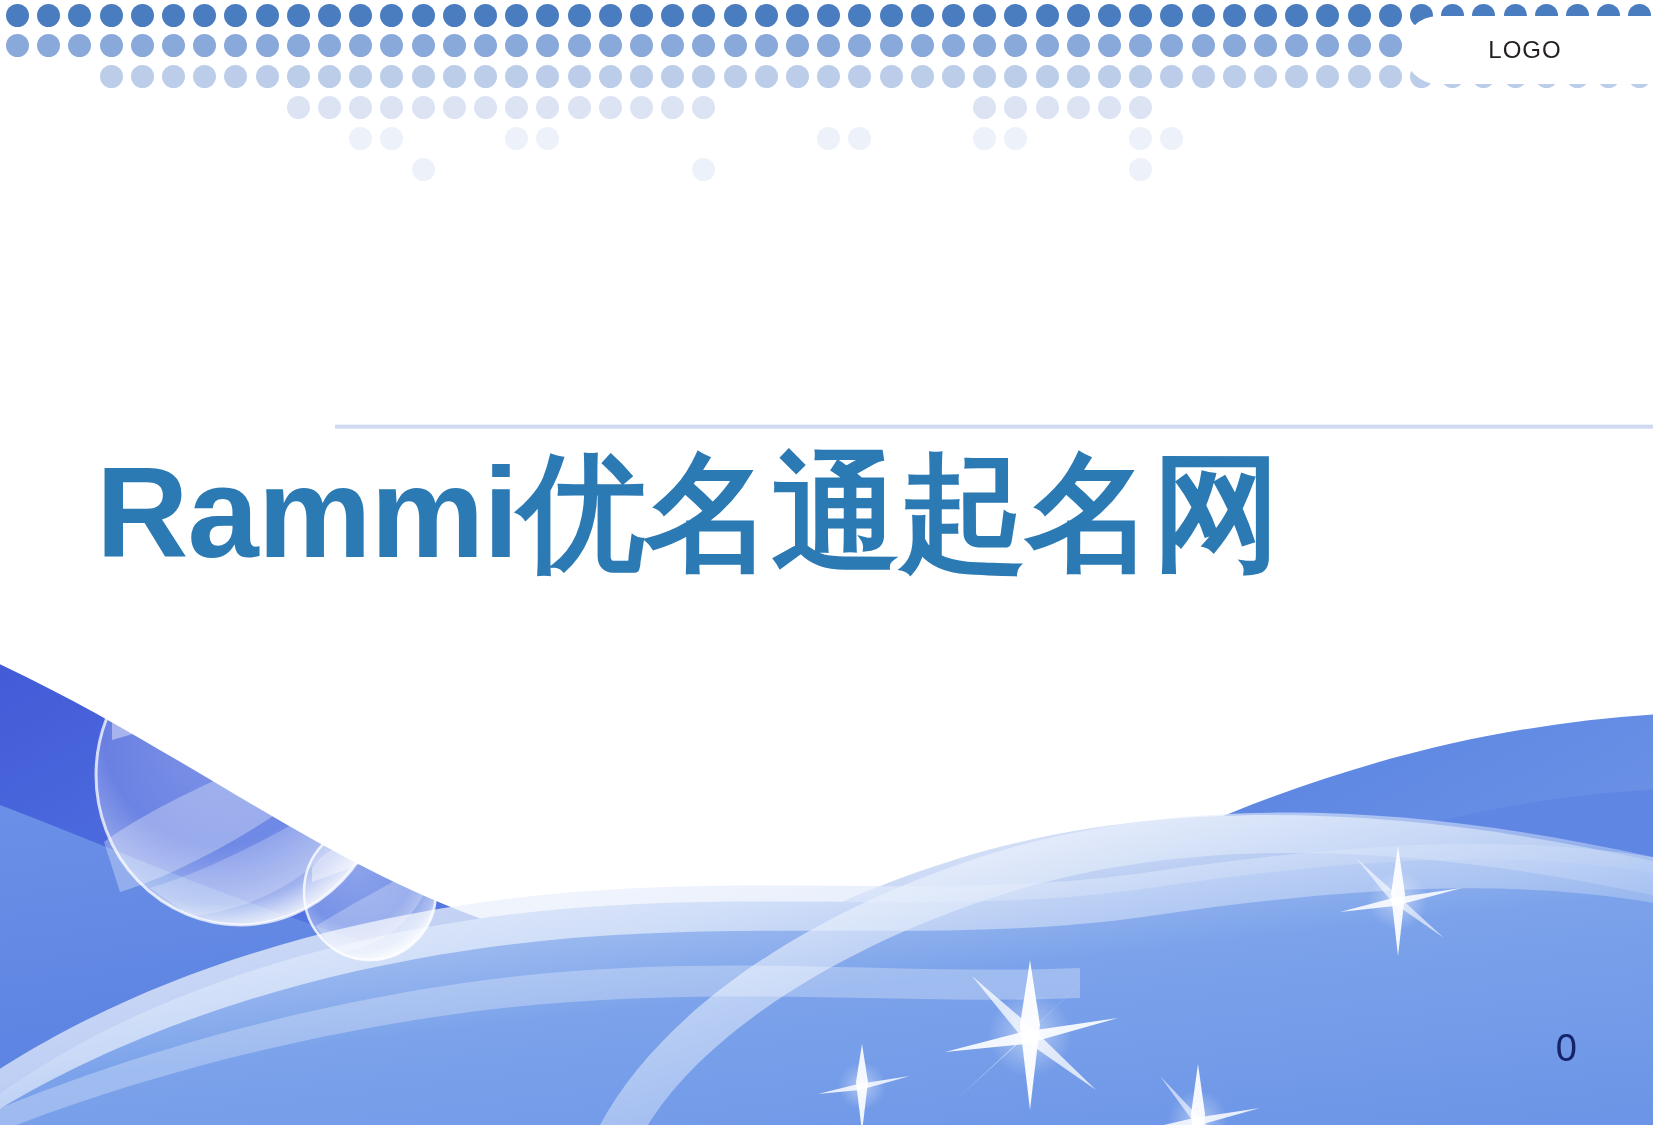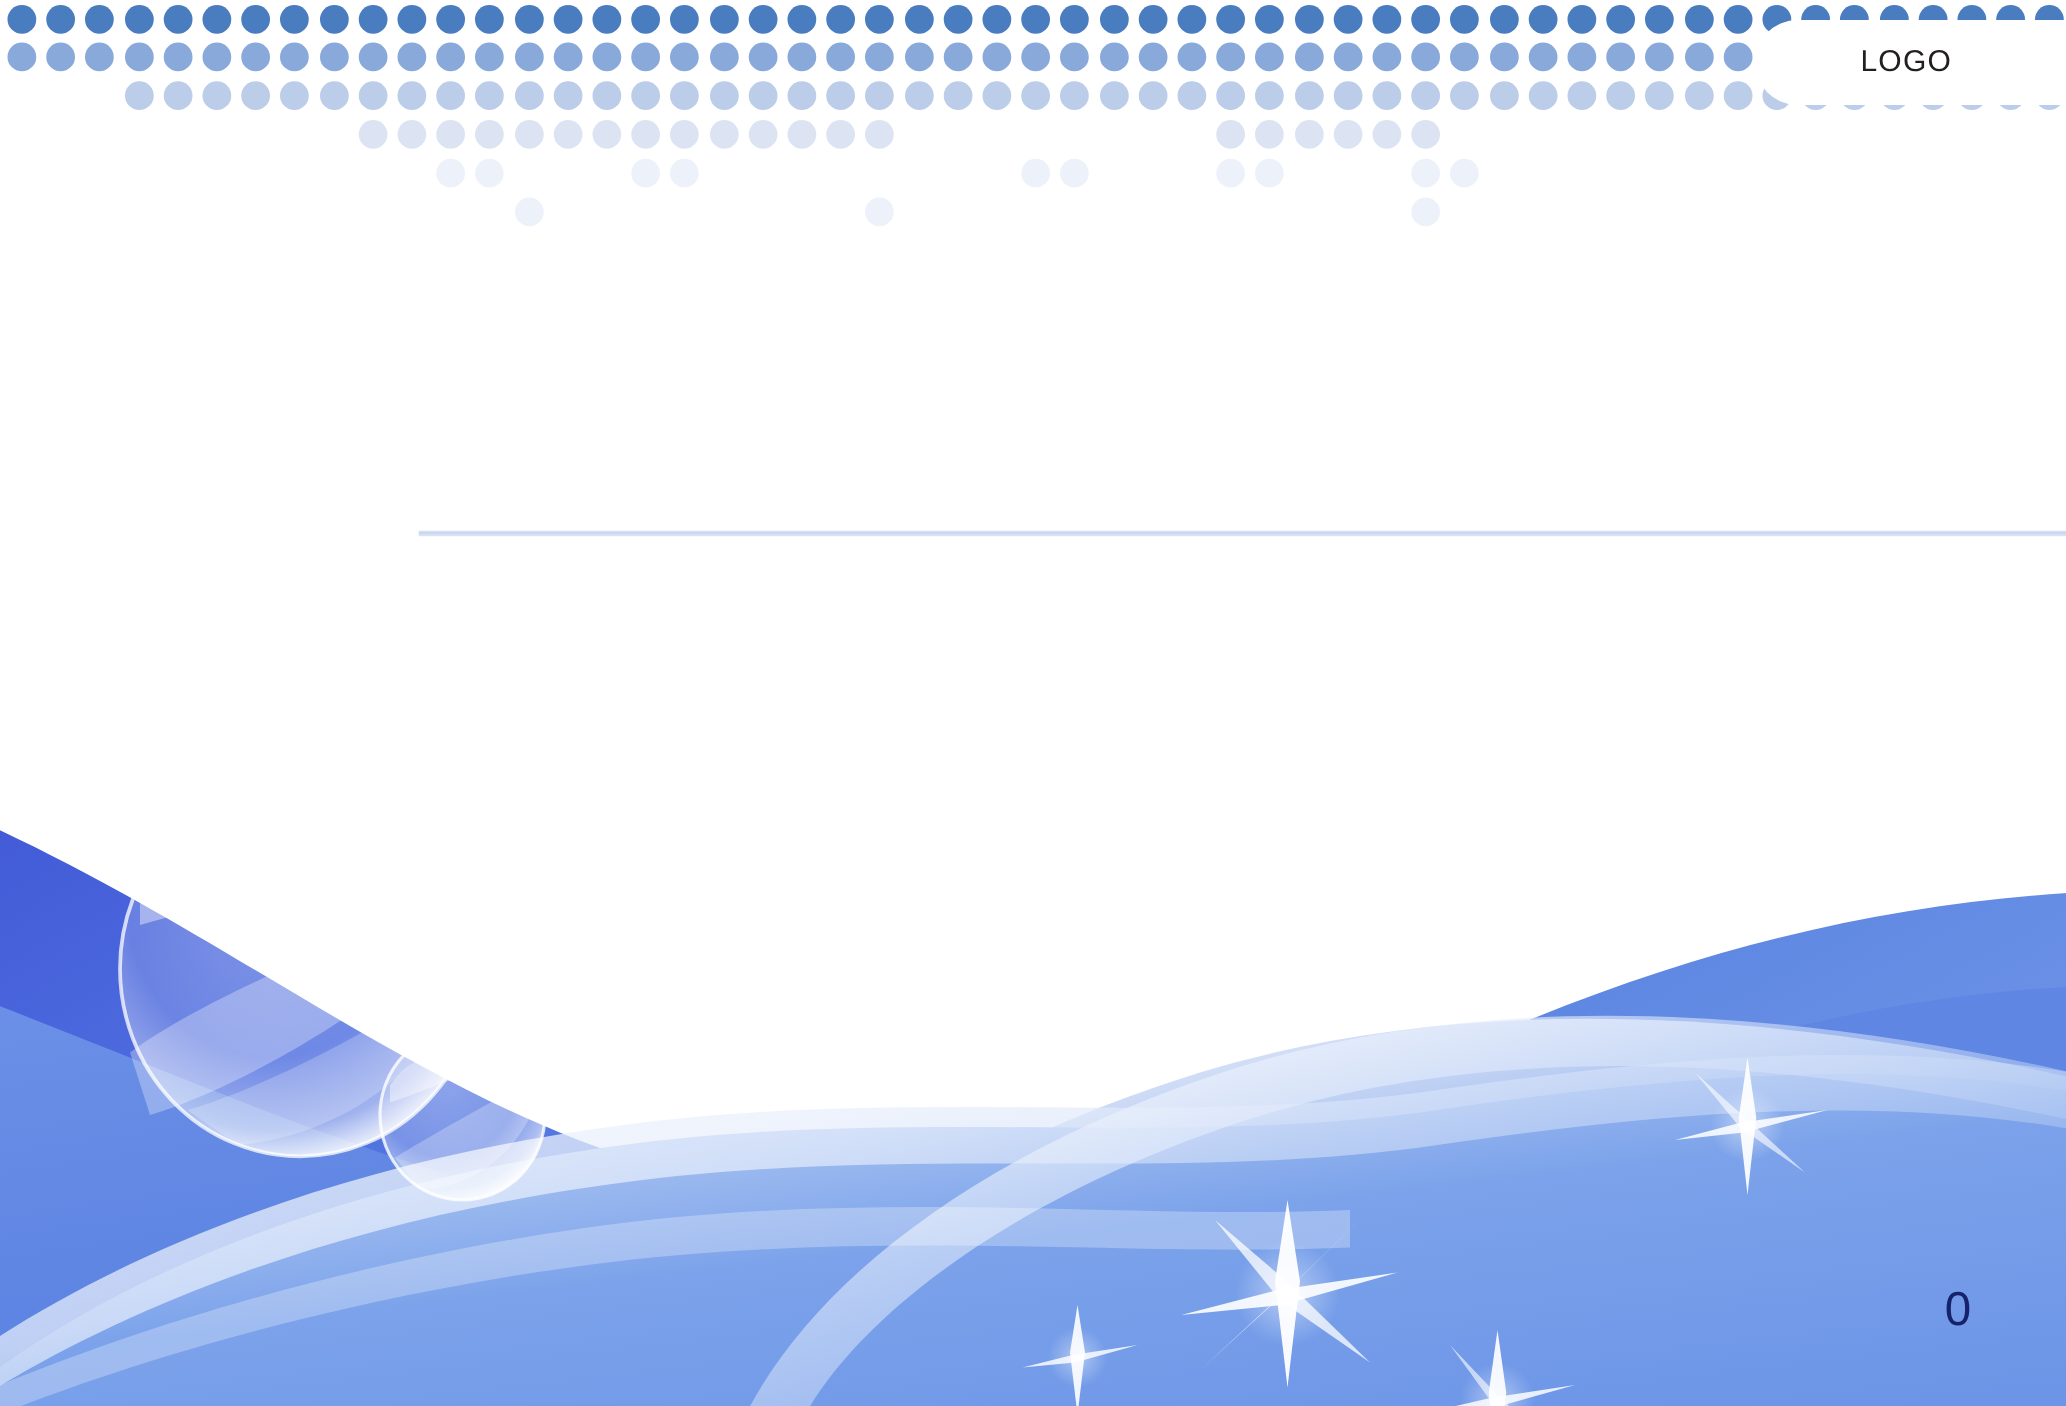--- a/index.html
+++ b/index.html
@@ -305,20 +305,23 @@
       <span class="dot" style="left: 692.4px; top: 158px; width: 23px; height: 23px; background: rgb(237, 242, 250);"></span>
       <span class="dot" style="left: 1129.2px; top: 158px; width: 23px; height: 23px; background: rgb(237, 242, 250);"></span>
     </div>
 
   <div id="logo-plate">
     <span class="logo-text">LOGO</span>
   </div>
 
   <div id="title-rule"></div>
 
+  <div id="title-block">
+    <div id="title-text">Rammi优名通起名网</div>
+  </div>
 
   <div id="artwork">
     <svg width="1653" height="505" viewBox="0 0 1653 505" xmlns="http://www.w3.org/2000/svg">
       <defs>
         <linearGradient id="gDark" x1="0" y1="0" x2="1" y2="0.5">
           <stop offset="0%" stop-color="#4158d6"></stop>
           <stop offset="30%" stop-color="#4f6fe0"></stop>
           <stop offset="65%" stop-color="#5a84e2"></stop>
           <stop offset="100%" stop-color="#6f95e6"></stop>
         </linearGradient>

